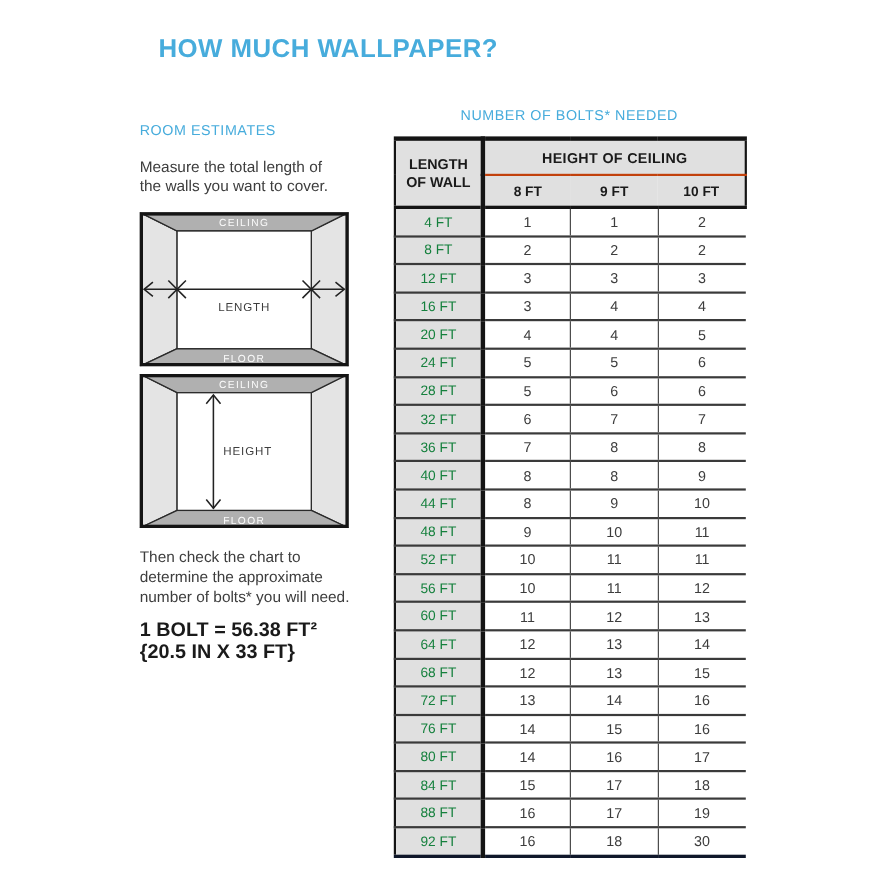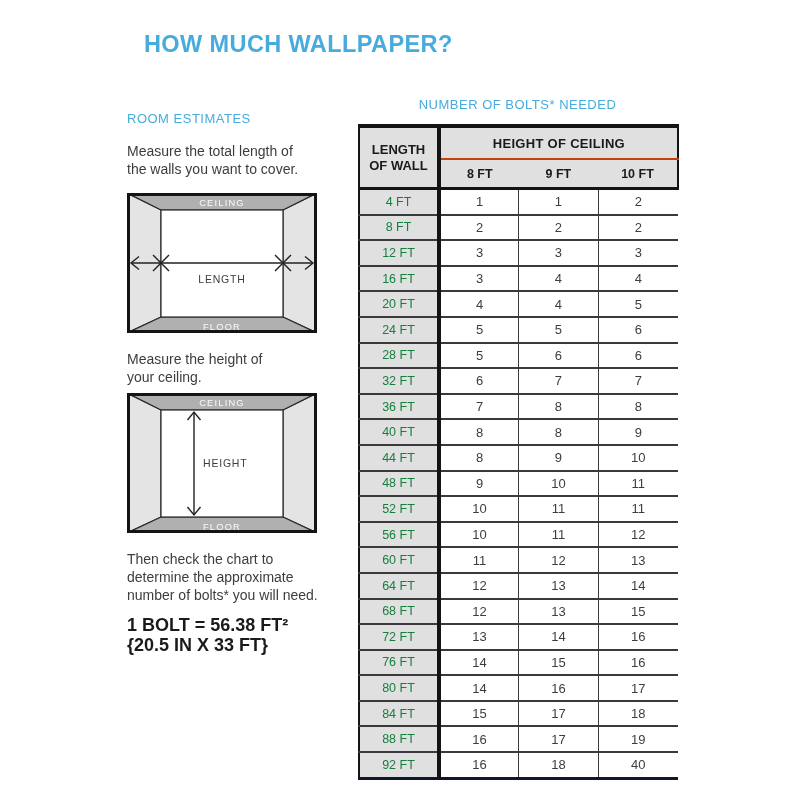--- a/index.html
+++ b/index.html
@@ -194,22 +194,20 @@
         <line x1="26" y1="62" x2="42" y2="78"></line>
         <line x1="42" y1="62" x2="26" y2="78"></line>
         <line x1="148" y1="62" x2="164" y2="78"></line>
         <line x1="164" y1="62" x2="148" y2="78"></line>
       </g>
       <text class="svg-wall-label" x="95" y="12.7" text-anchor="middle">CEILING</text>
       <text class="svg-wall-label" x="95" y="136.5" text-anchor="middle">FLOOR</text>
       <text class="svg-dim-label" x="95" y="90" text-anchor="middle">LENGTH</text>
     </svg>
 
-    <p class="body-text">Measure the height of
-your ceiling.</p>
 
     <svg class="room-svg second" width="190" height="140" viewBox="0 0 190 140">
       <polygon points="0,0 34,17 34,124 0,140" fill="#e4e4e4" stroke="#2a2a2a" stroke-width="1.2"></polygon>
       <polygon points="190,0 156,17 156,124 190,140" fill="#e4e4e4" stroke="#2a2a2a" stroke-width="1.2"></polygon>
       <polygon points="0,0 190,0 156,17 34,17" fill="#b0b0b0" stroke="#2a2a2a" stroke-width="1.2"></polygon>
       <polygon points="34,124 156,124 190,140 0,140" fill="#b0b0b0" stroke="#2a2a2a" stroke-width="1.2"></polygon>
       <rect x="34" y="17" width="122" height="107" fill="#ffffff" stroke="#2a2a2a" stroke-width="1.2"></rect>
       <rect x="1.5" y="1.5" width="187" height="137" fill="none" stroke="#141414" stroke-width="3"></rect>
       <g stroke="#222222" stroke-width="1.4" fill="none">
         <line x1="67" y1="19" x2="67" y2="122"></line>
@@ -386,20 +384,20 @@
           <tr>
             <th>88 FT</th>
             <td>16</td>
             <td>17</td>
             <td>19</td>
           </tr>
           <tr>
             <th>92 FT</th>
             <td>16</td>
             <td>18</td>
-            <td>40</td>
+            <td>30</td>
           </tr>
         </tbody>
     </table>
 
   </div>
 
 </div>
 
 </body></html>

